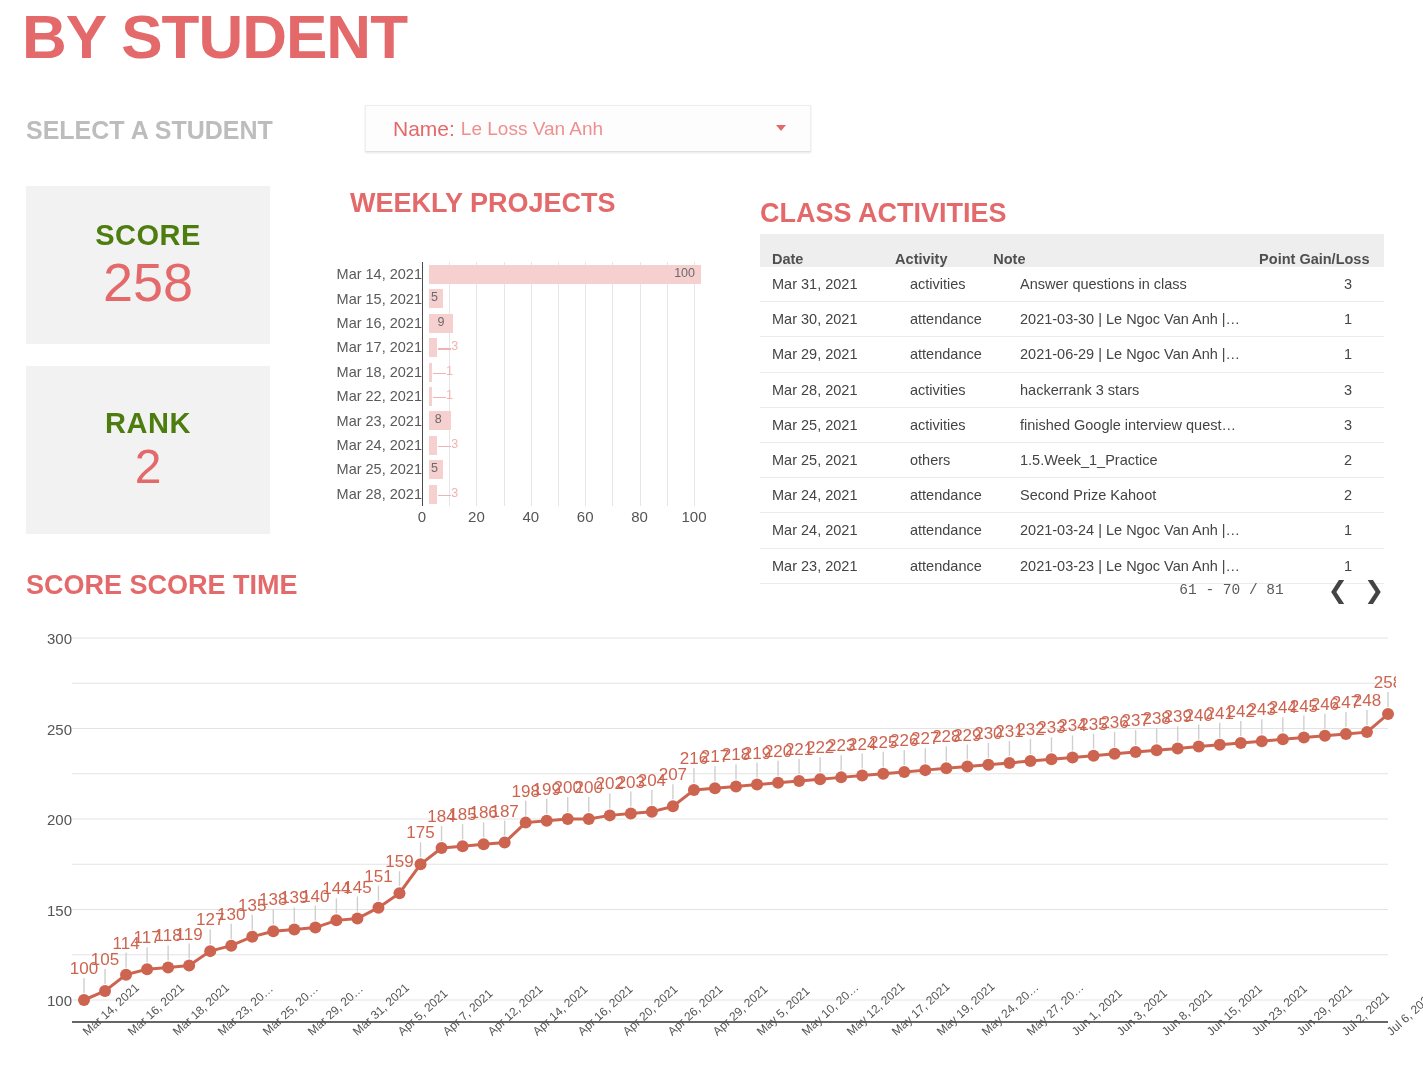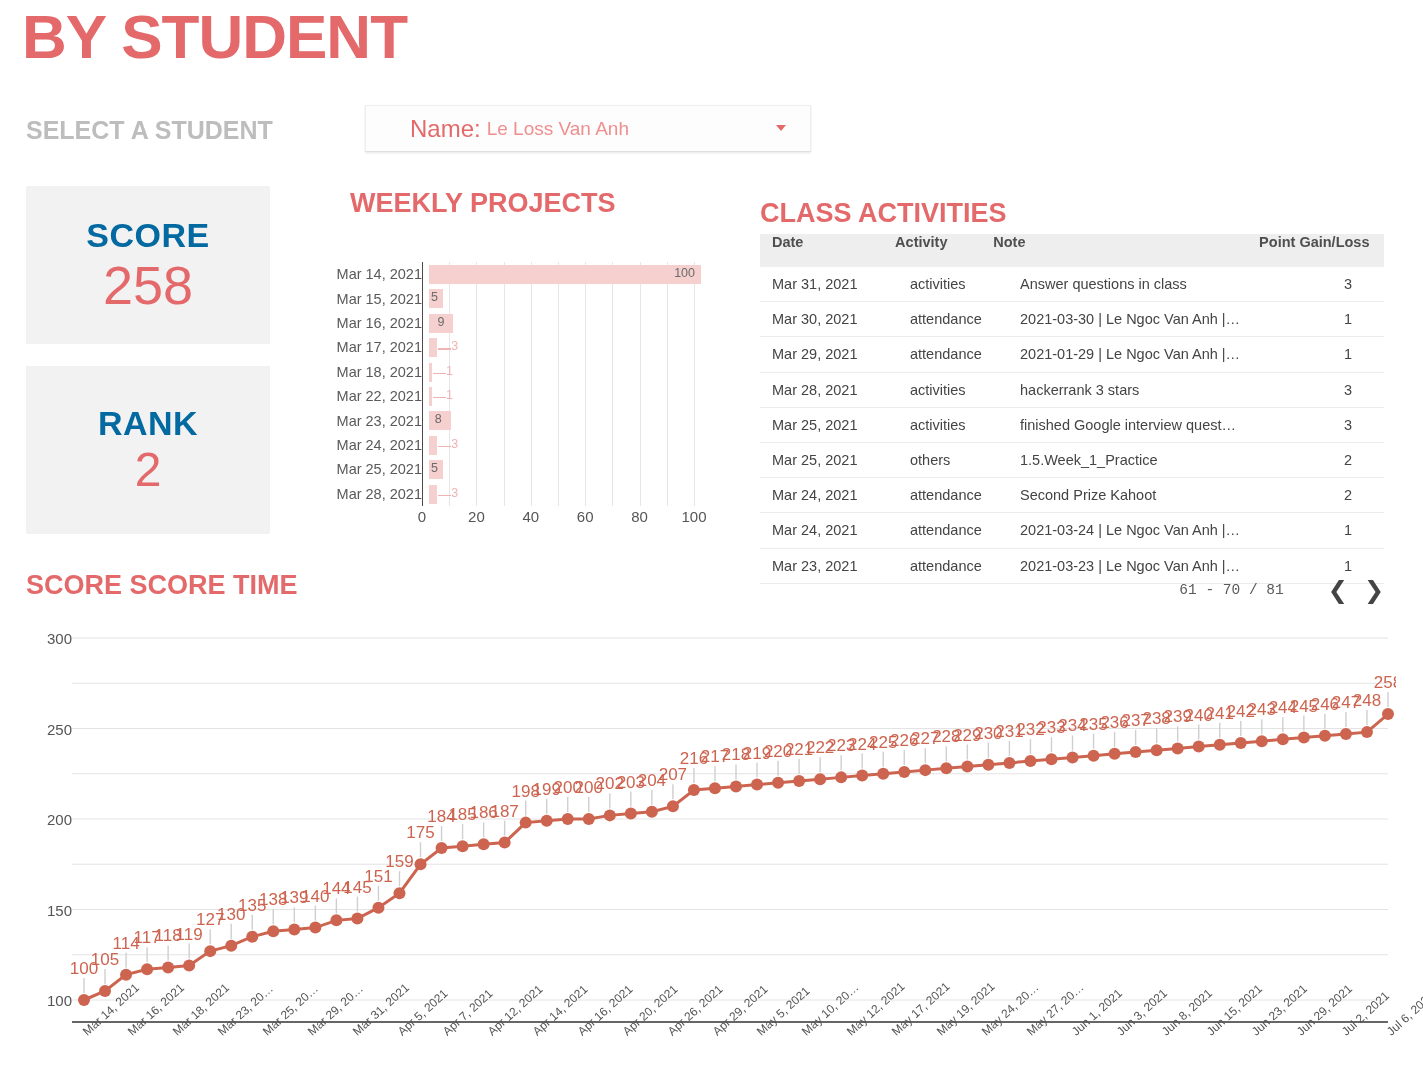--- a/index.html
+++ b/index.html
@@ -25,21 +25,21 @@
   .dropdown {
     position: absolute; left: 365px; top: 105px;
     width: 444px; height: 45px;
     background: #fdfdfd;
     border: 1px solid #eeeeee;
     border-bottom: 1px solid #e0e0e0;
     box-shadow: 0 1px 2px rgba(0,0,0,0.10);
     display: flex; align-items: center;
   }
   .dropdown .dd-key {
-    margin-left: 44px; font-size: 24px; color: #e4696a; font-weight: normal;
+    margin-left: 27px; font-size: 21px; color: #e4696a; font-weight: normal;
   }
   .dropdown .dd-val {
     margin-left: 6px; font-size: 19px; color: #ef8f8f;
   }
   .dropdown .dd-arrow {
     position: absolute; right: 24px; top: 19px;
     width: 0; height: 0;
     border-left: 5px solid transparent;
     border-right: 5px solid transparent;
     border-top: 6px solid #e4696a;
@@ -48,21 +48,21 @@
   
   .card {
     position: absolute; left: 26px;
     width: 244px; background: #f2f2f2;
     display: flex; flex-direction: column;
     align-items: center; justify-content: center;
   }
   #card-score { top: 186px; height: 158px; }
   #card-rank  { top: 366px; height: 168px; }
   .card-label {
-    font-size: 34px; font-weight: bold; color: #0369a1; letter-spacing: 0.5px;
+    font-size: 29px; font-weight: bold; color: #4d7c0f; letter-spacing: 0.5px;
   }
   .card-value { font-size: 54px; color: #e4696a; line-height: 1.05; margin-top: 2px; }
   #card-rank .card-value { font-size: 48px; }
 
   
   .sec-title {
     position: absolute; font-size: 27px; font-weight: bold;
     color: #e4696a; letter-spacing: 0px;
   }
   #t-weekly { left: 350px; top: 188px; }
@@ -109,21 +109,21 @@
   .wp-ticks span {
     position: absolute; font-size: 15px; color: #555; transform: translateX(-50%);
   }
 
   
   .tbl {
     position: absolute; left: 760px; top: 234px; width: 624px;
     font-size: 14.5px;
   }
   .tbl-head {
-    display: flex; background: #eeeeee; height: 33px; align-items: flex-start;
+    display: flex; background: #eeeeee; height: 33px; align-items: flex-end;
     font-weight: bold; color: #4f4f4f; font-size: 14.5px;
   }
   .tbl-row {
     display: flex; height: 34.2px; align-items: center;
     border-bottom: 1px solid #ececec; color: #444;
   }
   .c-date { width: 138px; padding-left: 12px; }
   .c-act  { width: 110px; }
   .c-note { width: 298px; }
   .c-pt   { width: 60px; text-align: center; }
@@ -298,21 +298,21 @@
         </div>
         <div class="tbl-row">
           <div class="c-date">Mar 30, 2021</div>
           <div class="c-act">attendance</div>
           <div class="c-note">2021-03-30 | Le Ngoc Van Anh |…</div>
           <div class="c-pt">1</div>
         </div>
         <div class="tbl-row">
           <div class="c-date">Mar 29, 2021</div>
           <div class="c-act">attendance</div>
-          <div class="c-note">2021-01-29 | Le Ngoc Van Anh |…</div>
+          <div class="c-note">2021-06-29 | Le Ngoc Van Anh |…</div>
           <div class="c-pt">1</div>
         </div>
         <div class="tbl-row">
           <div class="c-date">Mar 28, 2021</div>
           <div class="c-act">activities</div>
           <div class="c-note">hackerrank 3 stars</div>
           <div class="c-pt">3</div>
         </div>
         <div class="tbl-row">
           <div class="c-date">Mar 25, 2021</div>

